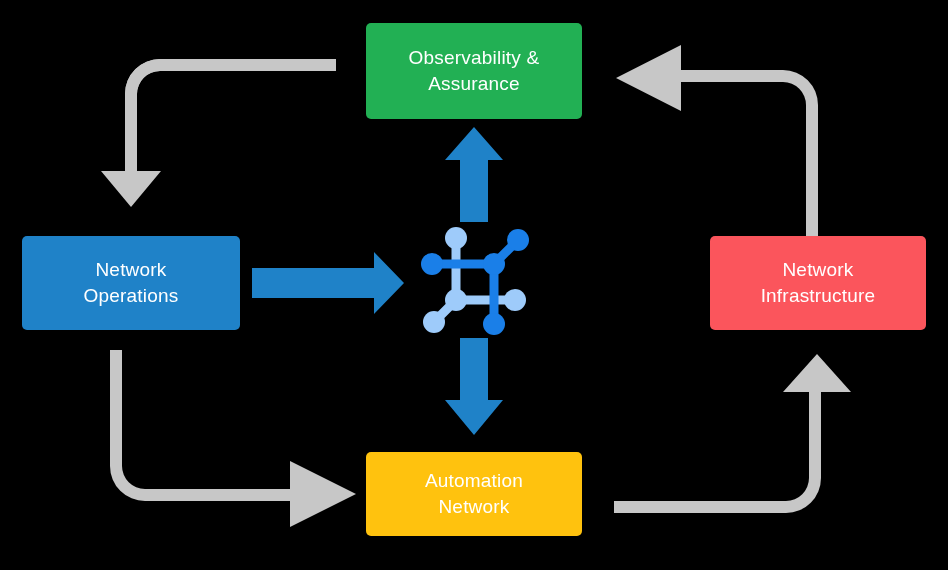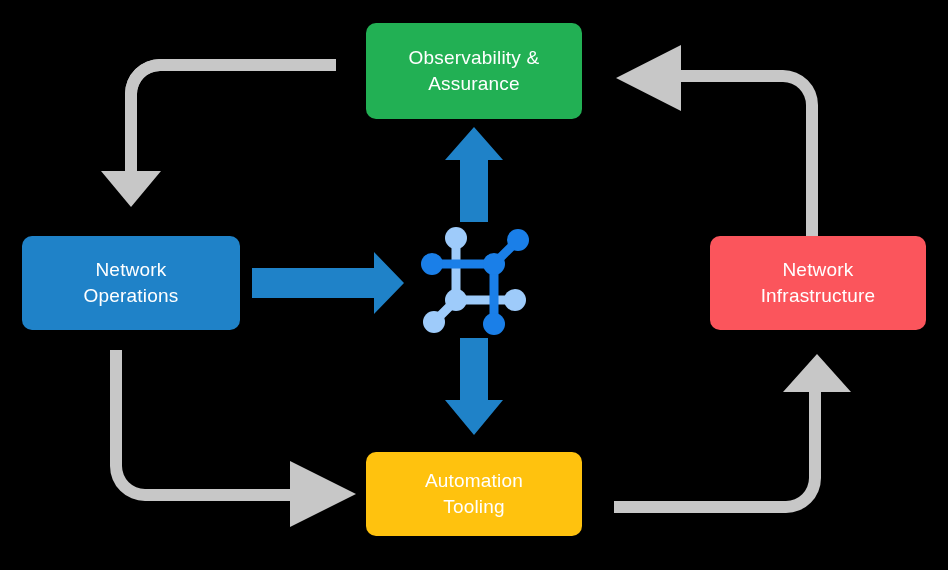--- a/index.html
+++ b/index.html
@@ -5,21 +5,21 @@
   html,body{margin:0;padding:0;background:#000;}
   #stage{
     position:relative;
     width:948px;height:570px;
     background:#000000;
     overflow:hidden;
     font-family:"Liberation Sans", sans-serif;
   }
   .node-box{
     position:absolute;
-    border-radius:10px;
+    border-radius:5px;
     display:flex;
     align-items:center;
     justify-content:center;
     text-align:center;
     color:#ffffff;
     font-size:19px;
     line-height:1.35;
     font-weight:400;
     letter-spacing:.2px;
     box-sizing:border-box;
@@ -107,15 +107,15 @@
   <div class="node-box" id="box-observability" style="background: rgb(34, 176, 84);">Observability &amp;
 Assurance</div>
 
   <div class="node-box" id="box-operations" style="background: rgb(31, 130, 200);">Network
 Operations</div>
 
   <div class="node-box" id="box-infrastructure" style="background: rgb(251, 85, 92);">Network
 Infrastructure</div>
 
   <div class="node-box" id="box-automation" style="background: rgb(255, 194, 14);">Automation
-Tooling</div>
+Network</div>
 
 </div>
 
 </body></html>

